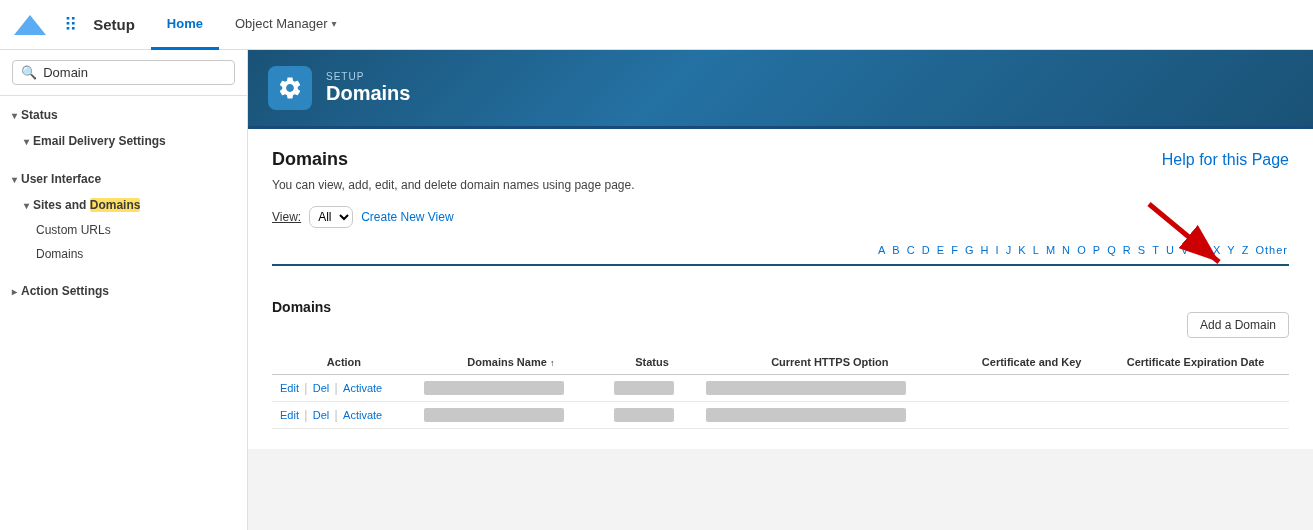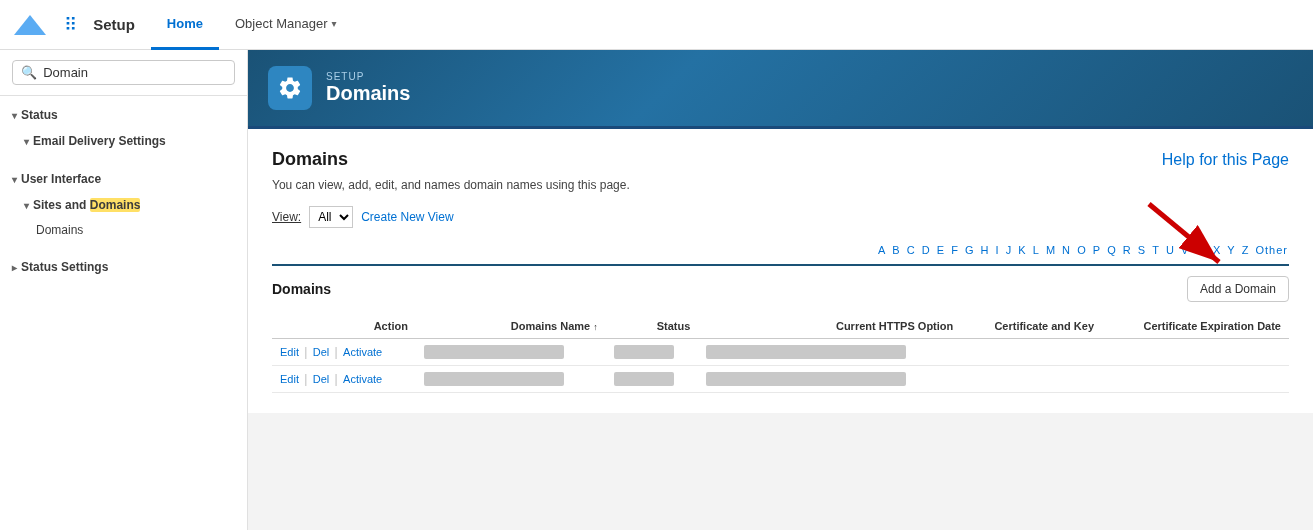--- a/index.html
+++ b/index.html
@@ -113,21 +113,21 @@
       margin-bottom: 8px;
     }
     .domains-title { font-size: 18px; font-weight: 600; color: #1a1a1a; }
     .help-link { font-size: 16px; color: #0070d2; cursor: pointer; }
 
     .domains-description { font-size: 12px; color: #444; margin-bottom: 14px; }
 
     .view-row { display: flex; align-items: center; gap: 8px; margin-bottom: 12px; }
     .view-label { font-size: 12px; color: #333; text-decoration: underline; }
     .view-select {
-      border: 1px solid #c9c9c9; border-radius: 0;
+      border: 1px solid #c9c9c9; border-radius: 7px;
       padding: 2px 4px; font-size: 12px; background: #fff;
       cursor: pointer;
     }
     .create-view-link { font-size: 12px; color: #0070d2; cursor: pointer; }
 
     
     .alpha-nav {
       text-align: right;
       font-size: 11px;
       padding: 4px 0 8px 0;
@@ -149,21 +149,21 @@
       border-radius: 4px;
       padding: 5px 12px;
       font-size: 12px;
       color: #333;
       cursor: pointer;
       font-weight: 500;
     }
 
     .data-table { width: 100%; border-collapse: collapse; margin-top: 6px; }
     .data-table th {
-      text-align: right; font-size: 11px; font-weight: 700;
+      text-align: center; font-size: 11px; font-weight: 700;
       color: #333; border-bottom: 1px solid #c9c9c9;
       padding: 6px 8px; background: #fff;
     }
     .data-table td {
       padding: 6px 8px; font-size: 12px; color: #333;
       border-bottom: 1px solid #e8e8e8;
     }
     .blurred-text {
       display: inline-block;
       background: #c8c8c8;
@@ -220,29 +220,32 @@
 
     <div class="sidebar-section">
       <div class="sidebar-group-label">
         <span class="arrow">▾</span>
         <span>User Interface</span>
       </div>
       <div class="sidebar-group-label" style="padding-left:24px;">
         <span class="arrow">▾</span>
         <span>Sites and <span class="highlight-yellow">Domains</span></span>
       </div>
+      <div class="sidebar-sub-item">
+        <span>Custom URLs</span>
+      </div>
       <div class="sidebar-sub-item active">
         <span>Domains</span>
       </div>
     </div>
 
     <div class="sidebar-section">
       <div class="sidebar-group-label">
         <span class="arrow">▸</span>
-        <span>Status Settings</span>
+        <span>Action Settings</span>
       </div>
     </div>
   </div>
 
   <div class="content-area">
 
     <div class="page-header-banner">
       <div class="header-icon-wrap">
         <svg viewBox="0 0 24 24" fill="white">
           <path d="M19.14 12.94c.04-.3.06-.61.06-.94s-.02-.64-.07-.94l2.03-1.58c.18-.14.23-.41.12-.61l-1.92-3.32c-.12-.22-.37-.29-.59-.22l-2.39.96c-.5-.38-1.03-.7-1.62-.94l-.36-2.54c-.04-.24-.24-.41-.48-.41h-3.84c-.24 0-.43.17-.47.41l-.36 2.54c-.59.24-1.13.57-1.62.94l-2.39-.96c-.22-.08-.47 0-.59.22L2.74 8.87c-.12.21-.08.47.12.61l2.03 1.58c-.05.3-.09.63-.09.94s.02.64.07.94l-2.03 1.58c-.18.14-.23.41-.12.61l1.92 3.32c.12.22.37.29.59.22l2.39-.96c.5.38 1.03.7 1.62.94l.36 2.54c.05.24.24.41.48.41h3.84c.24 0 .44-.17.47-.41l.36-2.54c.59-.24 1.13-.56 1.62-.94l2.39.96c.22.08.47 0 .59-.22l1.92-3.32c.12-.22.07-.47-.12-.61l-2.01-1.58zM12 15.6c-1.98 0-3.6-1.62-3.6-3.6s1.62-3.6 3.6-3.6 3.6 1.62 3.6 3.6-1.62 3.6-3.6 3.6z"></path>
@@ -255,36 +258,36 @@
     </div>
 
     <div class="page-content">
       <div class="page-content-inner">
 
         <div class="domains-title-row">
           <h1 class="domains-title">Domains</h1>
           <a class="help-link">Help for this Page</a>
         </div>
 
-        <p class="domains-description">You can view, add, edit, and names domain names using this page.</p>
+        <p class="domains-description">You can view, add, edit, and delete domain names using page page.</p>
 
         <div class="view-row">
           <span class="view-label">View:</span>
           <select class="view-select">
             <option>All</option>
           </select>
           <a class="create-view-link">Create New View</a>
         </div>
 
         <div class="alpha-nav" id="alpha-nav-container"><span style="cursor: pointer; color: rgb(0, 112, 210);">A</span> <span style="cursor: pointer; color: rgb(0, 112, 210);">B</span> <span style="cursor: pointer; color: rgb(0, 112, 210);">C</span> <span style="cursor: pointer; color: rgb(0, 112, 210);">D</span> <span style="cursor: pointer; color: rgb(0, 112, 210);">E</span> <span style="cursor: pointer; color: rgb(0, 112, 210);">F</span> <span style="cursor: pointer; color: rgb(0, 112, 210);">G</span> <span style="cursor: pointer; color: rgb(0, 112, 210);">H</span> <span style="cursor: pointer; color: rgb(0, 112, 210);">I</span> <span style="cursor: pointer; color: rgb(0, 112, 210);">J</span> <span style="cursor: pointer; color: rgb(0, 112, 210);">K</span> <span style="cursor: pointer; color: rgb(0, 112, 210);">L</span> <span style="cursor: pointer; color: rgb(0, 112, 210);">M</span> <span style="cursor: pointer; color: rgb(0, 112, 210);">N</span> <span style="cursor: pointer; color: rgb(0, 112, 210);">O</span> <span style="cursor: pointer; color: rgb(0, 112, 210);">P</span> <span style="cursor: pointer; color: rgb(0, 112, 210);">Q</span> <span style="cursor: pointer; color: rgb(0, 112, 210);">R</span> <span style="cursor: pointer; color: rgb(0, 112, 210);">S</span> <span style="cursor: pointer; color: rgb(0, 112, 210);">T</span> <span style="cursor: pointer; color: rgb(0, 112, 210);">U</span> <span style="cursor: pointer; color: rgb(0, 112, 210);">V</span> <span style="cursor: pointer; color: rgb(0, 112, 210);">W</span> <span style="cursor: pointer; color: rgb(0, 112, 210);">X</span> <span style="cursor: pointer; color: rgb(0, 112, 210);">Y</span> <span style="cursor: pointer; color: rgb(0, 112, 210);">Z</span> <span style="cursor: pointer; color: rgb(0, 112, 210);">Other</span> </div>
 
         <div style="position:relative;">
           <div class="table-header-row">
             <span class="table-section-title">Domains</span>
-            <div style="position:relative; display:flex; align-items:center; gap:0;">
+            <div style="position:relative; display:flex; align-items:center; gap:0;margin-top:36px;">
               <button class="add-domain-btn">Add a Domain</button>
             </div>
           </div>
 
           <svg style="position:absolute; right:40px; top:-70px; width:120px; height:80px; pointer-events:none;" viewBox="0 0 120 80">
             <defs>
               <marker id="arrowhead" markerWidth="8" markerHeight="6" refX="8" refY="3" orient="auto">
                 <polygon points="0 0, 8 3, 0 6" fill="#cc0000"></polygon>
               </marker>
             </defs>

